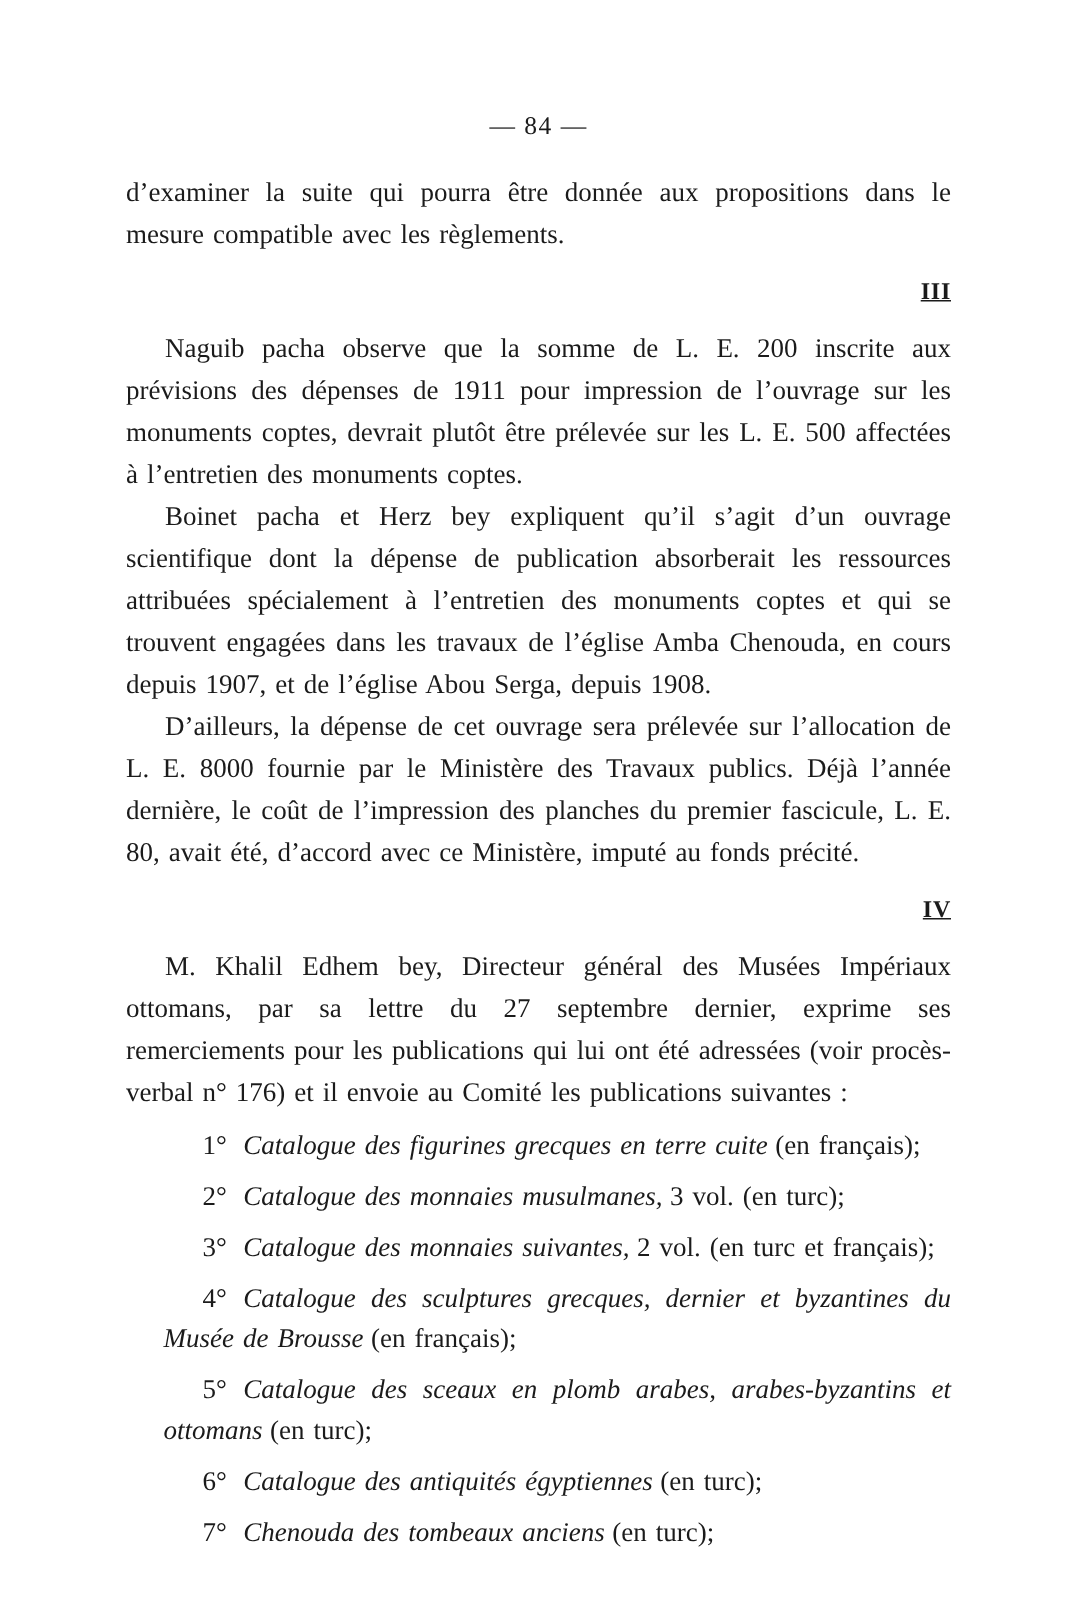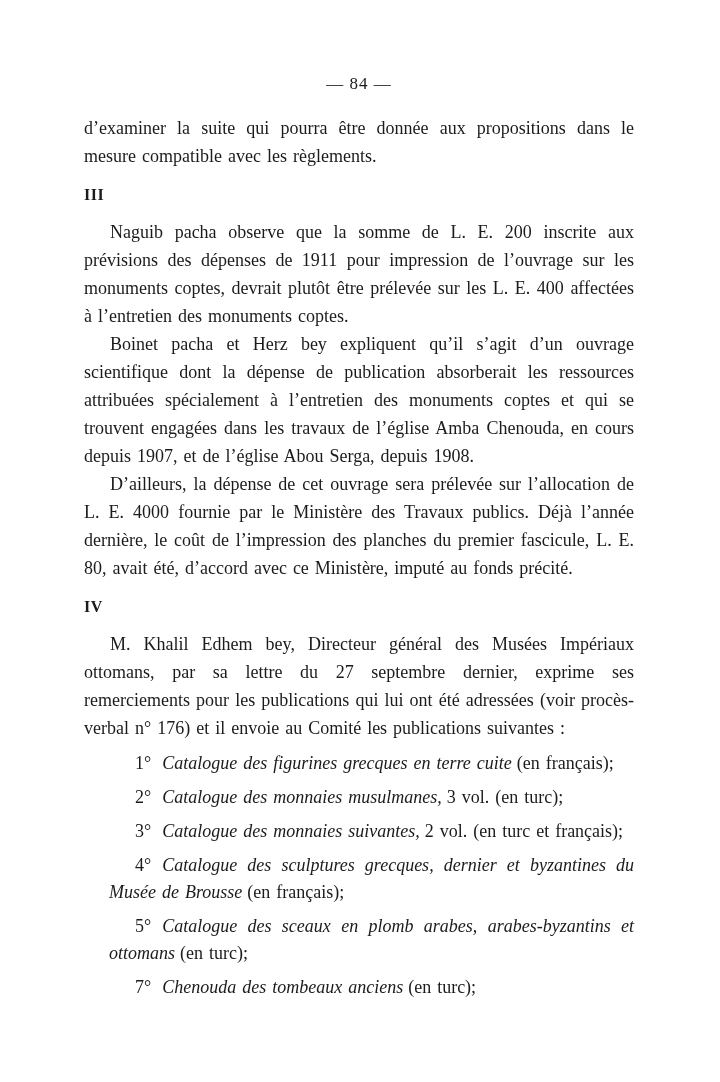--- a/index.html
+++ b/index.html
@@ -29,25 +29,26 @@
     font-size: 18px;
     line-height: 28px;
     text-align: justify;
     word-spacing: 1.5px;
     margin: 0;
   }
   .para.indent {
     text-indent: 26px;
   }
   .section-heading {
-    text-align: left;
+    text-align: right;
     font-size: 16px;
     font-weight: bold;
     letter-spacing: 0.5px;
     margin: 16px 0 14px 0;
+    text-decoration: underline;
   }
   .pub-list {
     margin-top: 8px;
     margin-left: 25px;
   }
   .pub-item {
     font-size: 18px;
     line-height: 27px;
     text-align: justify;
     word-spacing: 1.5px;
@@ -68,40 +69,41 @@
 <body>
 
 <div class="scan-page">
 
   <div class="page-number">— 84 —</div>
 
   <p class="para">d’examiner la suite qui pourra être donnée aux propositions dans le mesure compatible avec les règlements.</p>
 
   <h2 class="section-heading">III</h2>
 
-  <p class="para indent">Naguib pacha observe que la somme de L. E. 200 inscrite aux prévisions des dépenses de 1911 pour impression de l’ouvrage sur les monuments coptes, devrait plutôt être prélevée sur les L. E. 400 affectées à l’entretien des monuments coptes.</p>
+  <p class="para indent">Naguib pacha observe que la somme de L. E. 200 inscrite aux prévisions des dépenses de 1911 pour impression de l’ouvrage sur les monuments coptes, devrait plutôt être prélevée sur les L. E. 500 affectées à l’entretien des monuments coptes.</p>
 
   <p class="para indent">Boinet pacha et Herz bey expliquent qu’il s’agit d’un ouvrage scientifique dont la dépense de publication absorberait les ressources attribuées spécialement à l’entretien des monuments coptes et qui se trouvent engagées dans les travaux de l’église Amba Chenouda, en cours depuis 1907, et de l’église Abou Serga, depuis 1908.</p>
 
-  <p class="para indent">D’ailleurs, la dépense de cet ouvrage sera prélevée sur l’allocation de L. E. 4000 fournie par le Ministère des Travaux publics. Déjà l’année dernière, le coût de l’impression des planches du premier fascicule, L. E. 80, avait été, d’accord avec ce Ministère, imputé au fonds précité.</p>
+  <p class="para indent">D’ailleurs, la dépense de cet ouvrage sera prélevée sur l’allocation de L. E. 8000 fournie par le Ministère des Travaux publics. Déjà l’année dernière, le coût de l’impression des planches du premier fascicule, L. E. 80, avait été, d’accord avec ce Ministère, imputé au fonds précité.</p>
 
   <h2 class="section-heading">IV</h2>
 
   <p class="para indent">M. Khalil Edhem bey, Directeur général des Musées Impériaux ottomans, par sa lettre du 27 septembre dernier, exprime ses remerciements pour les publications qui lui ont été adressées (voir procès-verbal n° 176) et il envoie au Comité les publications suivantes :</p>
 
   <div class="pub-list">
 
     <p class="pub-item"><span class="item-number">1°</span><span class="item-title">Catalogue des figurines grecques en terre cuite</span><span class="item-note">(en français);</span></p>
 
     <p class="pub-item"><span class="item-number">2°</span><span class="item-title">Catalogue des monnaies musulmanes,</span><span class="item-note">3 vol. (en turc);</span></p>
 
     <p class="pub-item"><span class="item-number">3°</span><span class="item-title">Catalogue des monnaies suivantes,</span><span class="item-note">2 vol. (en turc et français);</span></p>
 
     <p class="pub-item"><span class="item-number">4°</span><span class="item-title">Catalogue des sculptures grecques, dernier et byzantines du Musée de Brousse</span><span class="item-note">(en français);</span></p>
 
     <p class="pub-item"><span class="item-number">5°</span><span class="item-title">Catalogue des sceaux en plomb arabes, arabes-byzantins et ottomans</span><span class="item-note">(en turc);</span></p>
 
+    <p class="pub-item"><span class="item-number">6°</span><span class="item-title">Catalogue des antiquités égyptiennes</span><span class="item-note">(en turc);</span></p>
 
     <p class="pub-item"><span class="item-number">7°</span><span class="item-title">Chenouda des tombeaux anciens</span><span class="item-note">(en turc);</span></p>
 
   </div>
 
 </div>
 
 </body></html>

